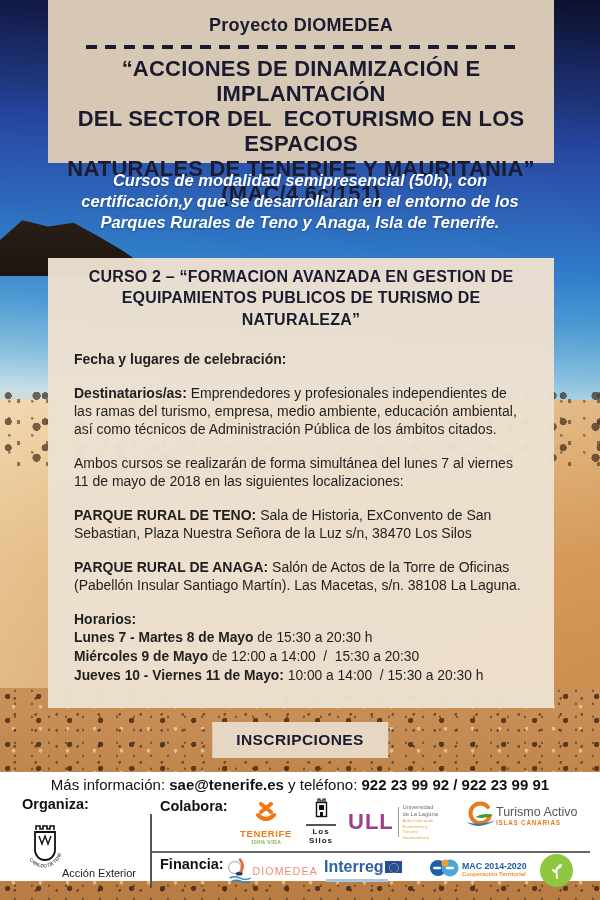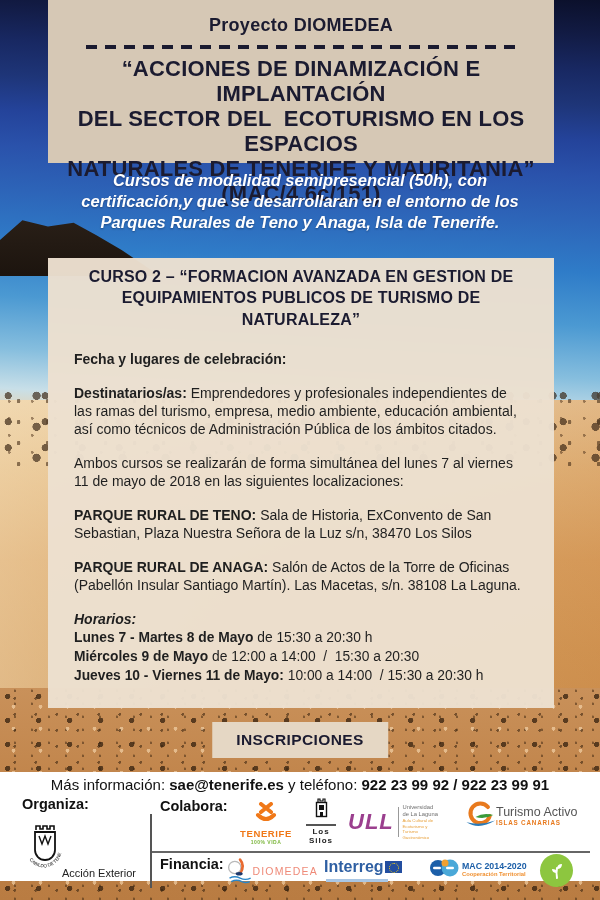--- a/index.html
+++ b/index.html
@@ -74,21 +74,21 @@
   .course-title{
     text-align:center; color:#1b1b30; font-weight:bold;
     font-size:16px; line-height:21.3px; white-space:pre-wrap; letter-spacing:.2px;
   }
   .para{ font-size:14px; line-height:18px; }
   .p-dest{ margin-top:16px; }
   .p-fecha{ margin-top:20px; font-weight:bold; }
   .p-ambos{ margin-top:16px; }
   .p-teno{ margin-top:16px; }
   .p-anaga{ margin-top:16px; }
-  .p-horarios{ margin-top:16px; font-weight:bold;font-style:italic; }
+  .p-horarios{ margin-top:16px; font-weight:bold; }
   .sched-line{ font-size:13.8px; line-height:19px; white-space:pre; }
   .b{ font-weight:bold; }
   .inscripciones-btn{
     position:absolute; left:50%; top:722px; transform:translateX(-50%);
     background:#e5d7c4; border:none; color:#1b1b30;
     font-family:"Liberation Sans",sans-serif; font-weight:bold; font-size:15.5px;
     letter-spacing:.4px; padding:9px 24px; cursor:pointer;
   }
   
   .footer{
@@ -107,21 +107,21 @@
   .cabildo{ position:absolute; left:24px; top:52px; }
   
   .logo{ position:absolute; text-align:center; }
   .tenerife-logo{ left:238px; top:30px; width:56px; }
   .tenerife-name{ font-size:9.5px; font-weight:bold; color:#f07818; letter-spacing:.6px; }
   .tenerife-tag{ font-size:5px; font-weight:bold; color:#7ab53a; letter-spacing:.5px; }
   .lossilos-logo{ left:300px; top:26px; width:42px; }
   .lossilos-line{ width:30px; height:1.5px; background:#555; margin:1px auto; }
   .lossilos-name{ font-size:8px; font-weight:bold; color:#222; letter-spacing:1px; }
   .ull-logo{ left:348px; top:32px; width:96px; display:flex; align-items:center; text-align:left; }
-  .ull-acronym{ font-size:22px; font-weight:bold; color:#9b3f8e; letter-spacing:1px; font-style:italic;}
+  .ull-acronym{ font-size:22px; font-weight:bold; color:#9b3f8e; letter-spacing:1px; }
   .ull-sep{ width:1px; height:30px; background:#999; margin:0 4px; }
   .ull-l1{ font-size:5.8px; color:#6e6e6e; line-height:7px; }
   .ull-l2{ font-size:4.3px; color:#e8a13c; line-height:5.5px; }
   .turismo-logo{ left:462px; top:28px; width:122px; display:flex; align-items:center; text-align:left; }
   .turismo-name{ font-size:12.5px; color:#555; line-height:13px; }
   .turismo-sub{ font-size:6.3px; color:#e87a1e; letter-spacing:.8px; font-weight:bold; }
   .diomedea-logo{ left:226px; top:84px; width:92px; display:flex; align-items:center; }
   .diomedea-name{ font-size:10.5px; color:#ef8a78; letter-spacing:1.2px; }
   .interreg-logo{ left:324px; top:86px; width:100px; text-align:left; }
   .interreg-row{ display:flex; align-items:center; gap:1px; }

